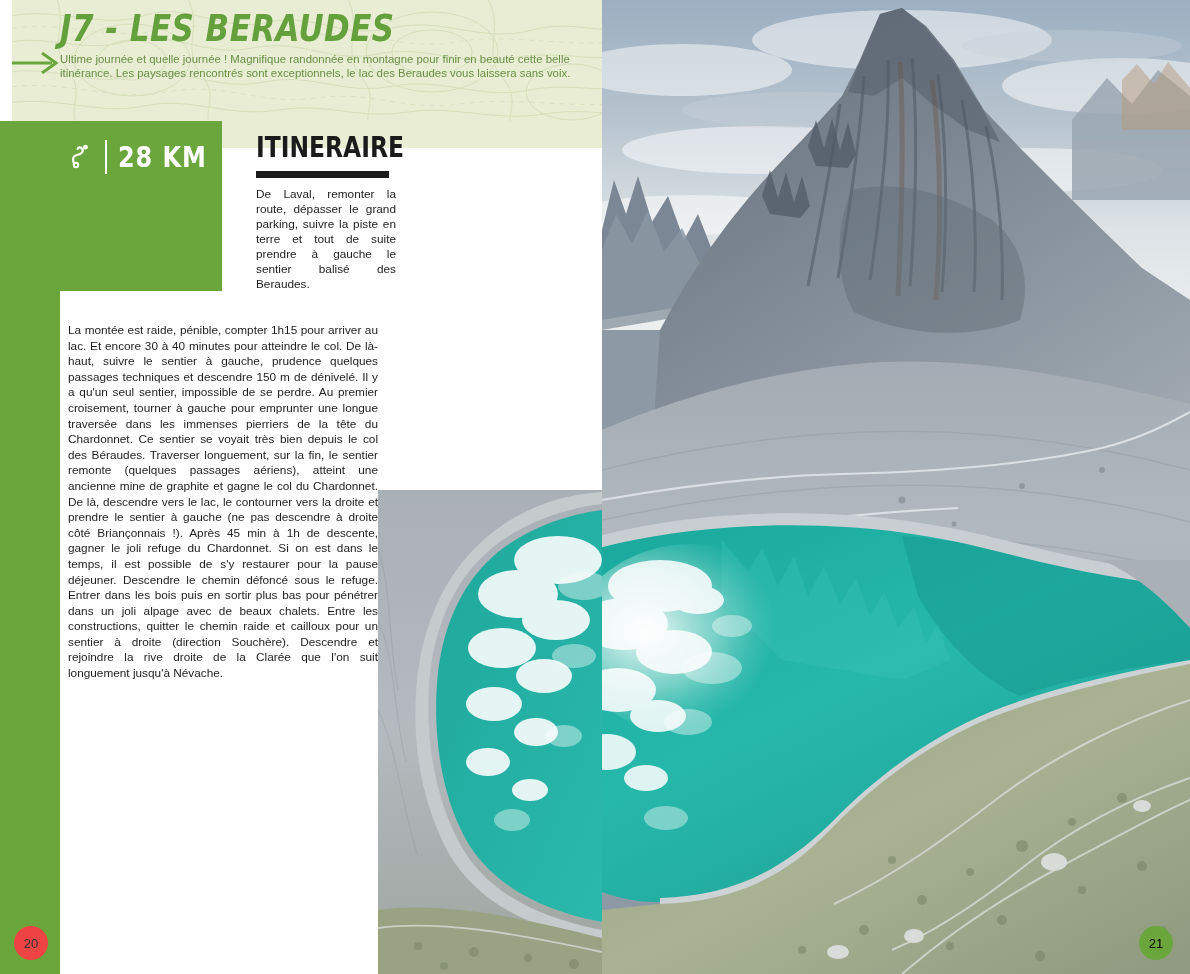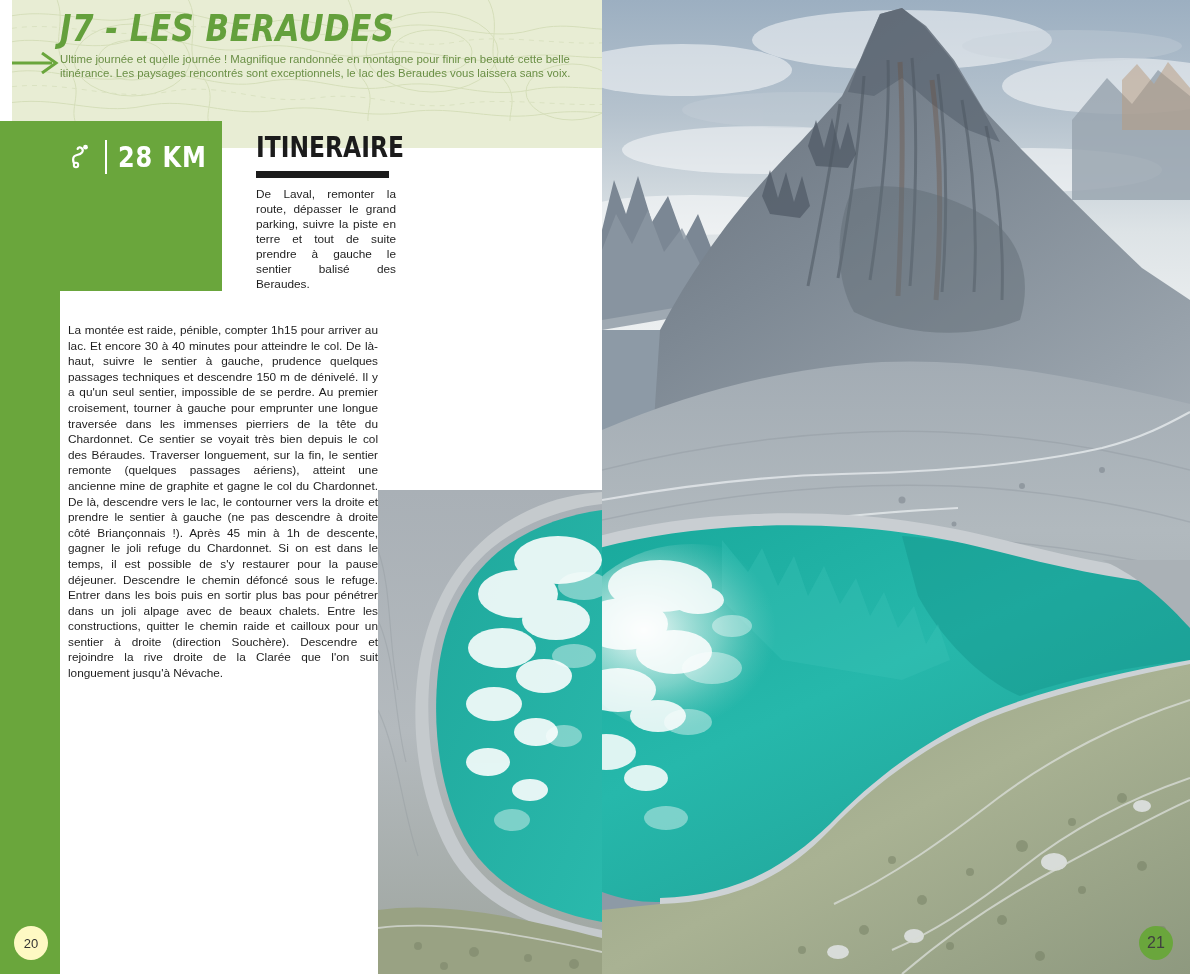--- a/index.html
+++ b/index.html
@@ -83,27 +83,27 @@
   }
   .photo svg{display:block;}
   
   .photo-bl{
     position:absolute;left:378px;top:490px;width:224px;height:484px;overflow:hidden;
   }
 
   
   .pg-left{
     position:absolute;left:14px;top:926px;width:34px;height:34px;border-radius:50%;
-    background:#fef9c3;display:flex;align-items:center;justify-content:center;
+    background:#ef4444;display:flex;align-items:center;justify-content:center;
     font-size:13px;color:#333;text-align:right;
   }
   .pg-right{
     position:absolute;left:1139px;top:926px;width:34px;height:34px;border-radius:50%;
     background:#6aa63c;display:flex;align-items:center;justify-content:center;
-    font-size:16px;color:#404040;
+    font-size:13px;color:#000000;
   }
 </style>
 </head>
 <body>
 
 <div class="page">
 
   <div class="header">
     <svg class="topo" viewBox="0 0 602 121" preserveAspectRatio="none">
       <g fill="none" stroke="#c6d2a4" stroke-width="1">

